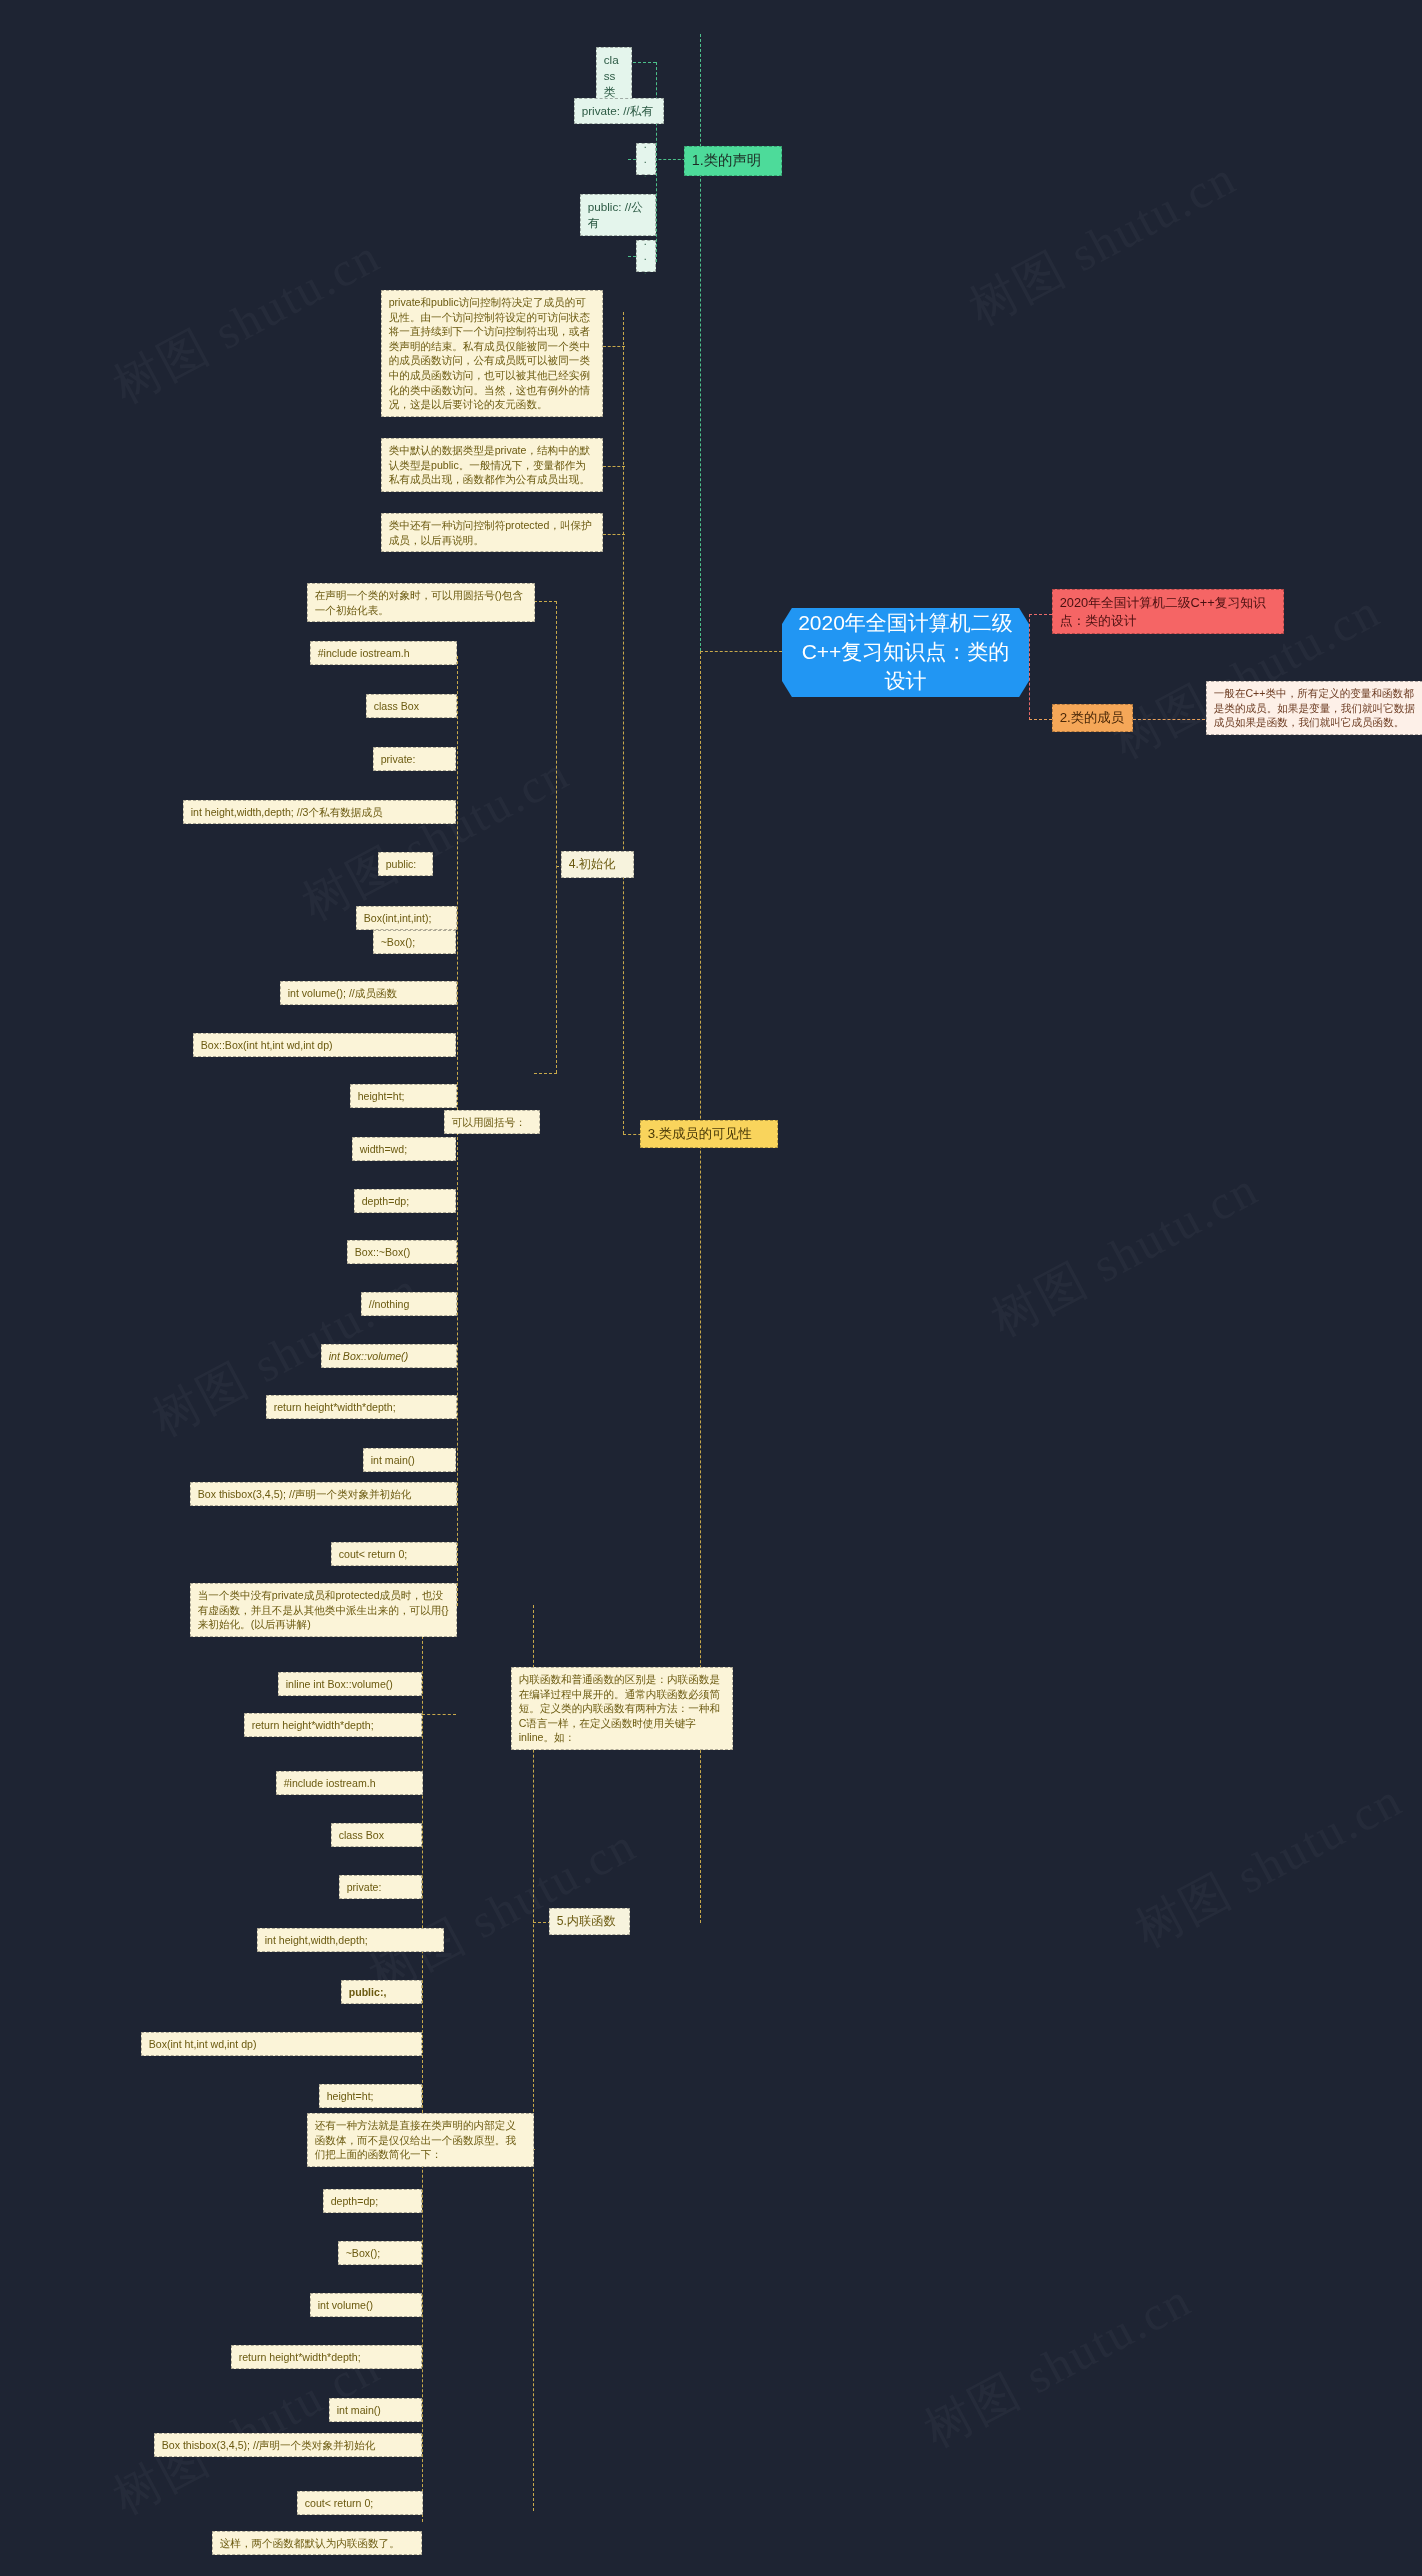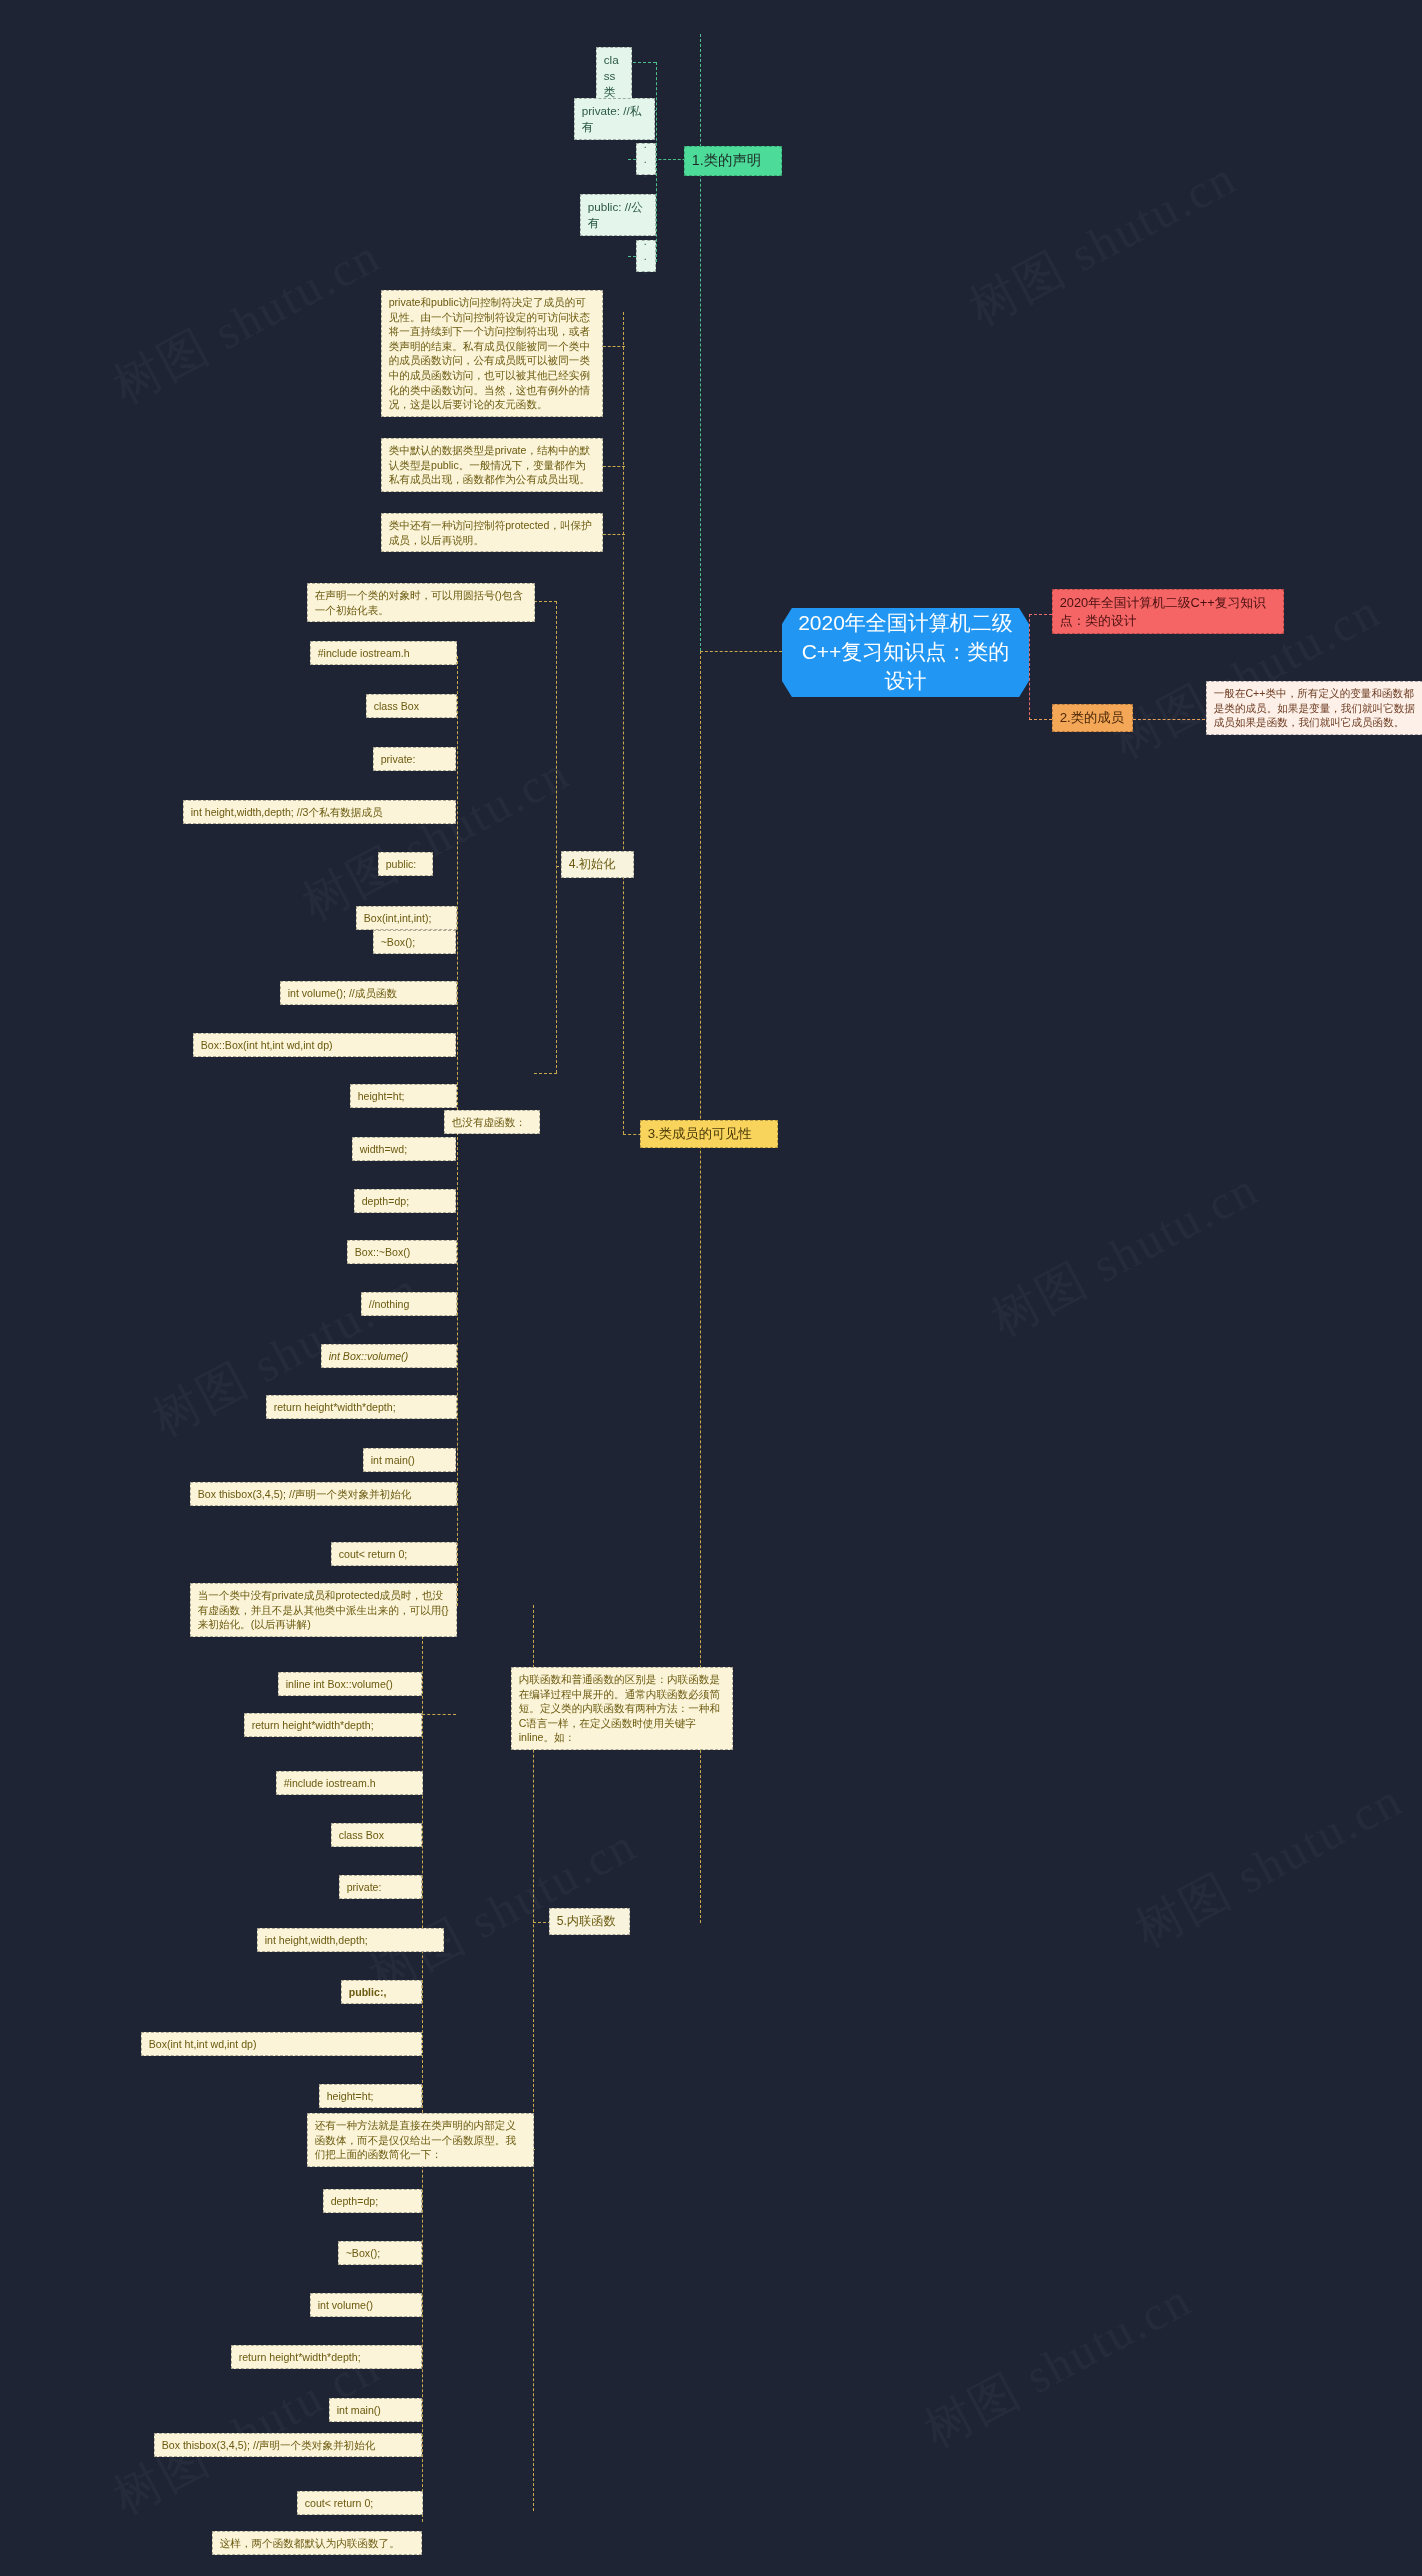--- a/index.html
+++ b/index.html
@@ -149,21 +149,21 @@
   <div class="node b-cream" style="left:561px; top:851px; width:73px;">
     <span>4.初始化</span>
   </div>
 
   <div class="node b-cream" style="left:549px; top:1908px; width:81px;">
     <span>5.内联函数</span>
   </div>
 
   <div class="node leaf-green" style="left:596px; top:47px;  width:36px;">
     <span>class 类名</span></div>
-  <div class="node leaf-green" style="left:574px; top:98px; width:81px;">
+  <div class="node leaf-green" style="left:574px; top:98px; width:90px;">
     <span>private: //私有</span></div>
   <div class="node leaf-dots" style="left:636px; top:143px; width:20px; height:32px;">
     <span>...</span></div>
   <div class="node leaf-green" style="left:580px; top:194px; width:76px;">
     <span>public: //公有</span></div>
   <div class="node leaf-dots" style="left:636px; top:240px; width:20px; height:32px;">
     <span>...</span></div>
 
   <div class="node leaf-cream" style="left:381px; top:290px; width:222px;">
     <span>private和public访问控制符决定了成员的可见性。由一个访问控制符设定的可访问状态将一直持续到下一个访问控制符出现，或者类声明的结束。私有成员仅能被同一个类中的成员函数访问，公有成员既可以被同一类中的成员函数访问，也可以被其他已经实例化的类中函数访问。当然，这也有例外的情况，这是以后要讨论的友元函数。</span></div>
@@ -210,21 +210,21 @@
   <div class="node leaf-cream" style="left:363px; top:1448px; width:93px;">
     <span>int main()</span></div>
   <div class="node leaf-cream" style="left:190px; top:1482px; width:267px;">
     <span>Box thisbox(3,4,5); //声明一个类对象并初始化</span></div>
   <div class="node leaf-cream" style="left:331px; top:1542px; width:126px;">
     <span>cout&lt; return 0;</span></div>
   <div class="node leaf-cream" style="left:190px; top:1583px; width:267px;">
     <span>当一个类中没有private成员和protected成员时，也没有虚函数，并且不是从其他类中派生出来的，可以用{}来初始化。(以后再讲解)</span></div>
 
   <div class="node leaf-cream" style="left:444px; top:1110px; width:96px;">
-    <span>也没有虚函数：</span></div>
+    <span>可以用圆括号：</span></div>
 
   <div class="node leaf-cream" style="left:511px; top:1667px; width:222px;">
     <span>内联函数和普通函数的区别是：内联函数是在编译过程中展开的。通常内联函数必须简短。定义类的内联函数有两种方法：一种和C语言一样，在定义函数时使用关键字inline。如：</span></div>
 
   <div class="node leaf-cream" style="left:278px; top:1672px; width:144px;">
     <span>inline int Box::volume()</span></div>
   <div class="node leaf-cream" style="left:244px; top:1713px; width:178px;">
     <span>return height*width*depth;</span></div>
   <div class="node leaf-cream" style="left:276px; top:1771px; width:147px;">
     <span>#include iostream.h</span></div>

